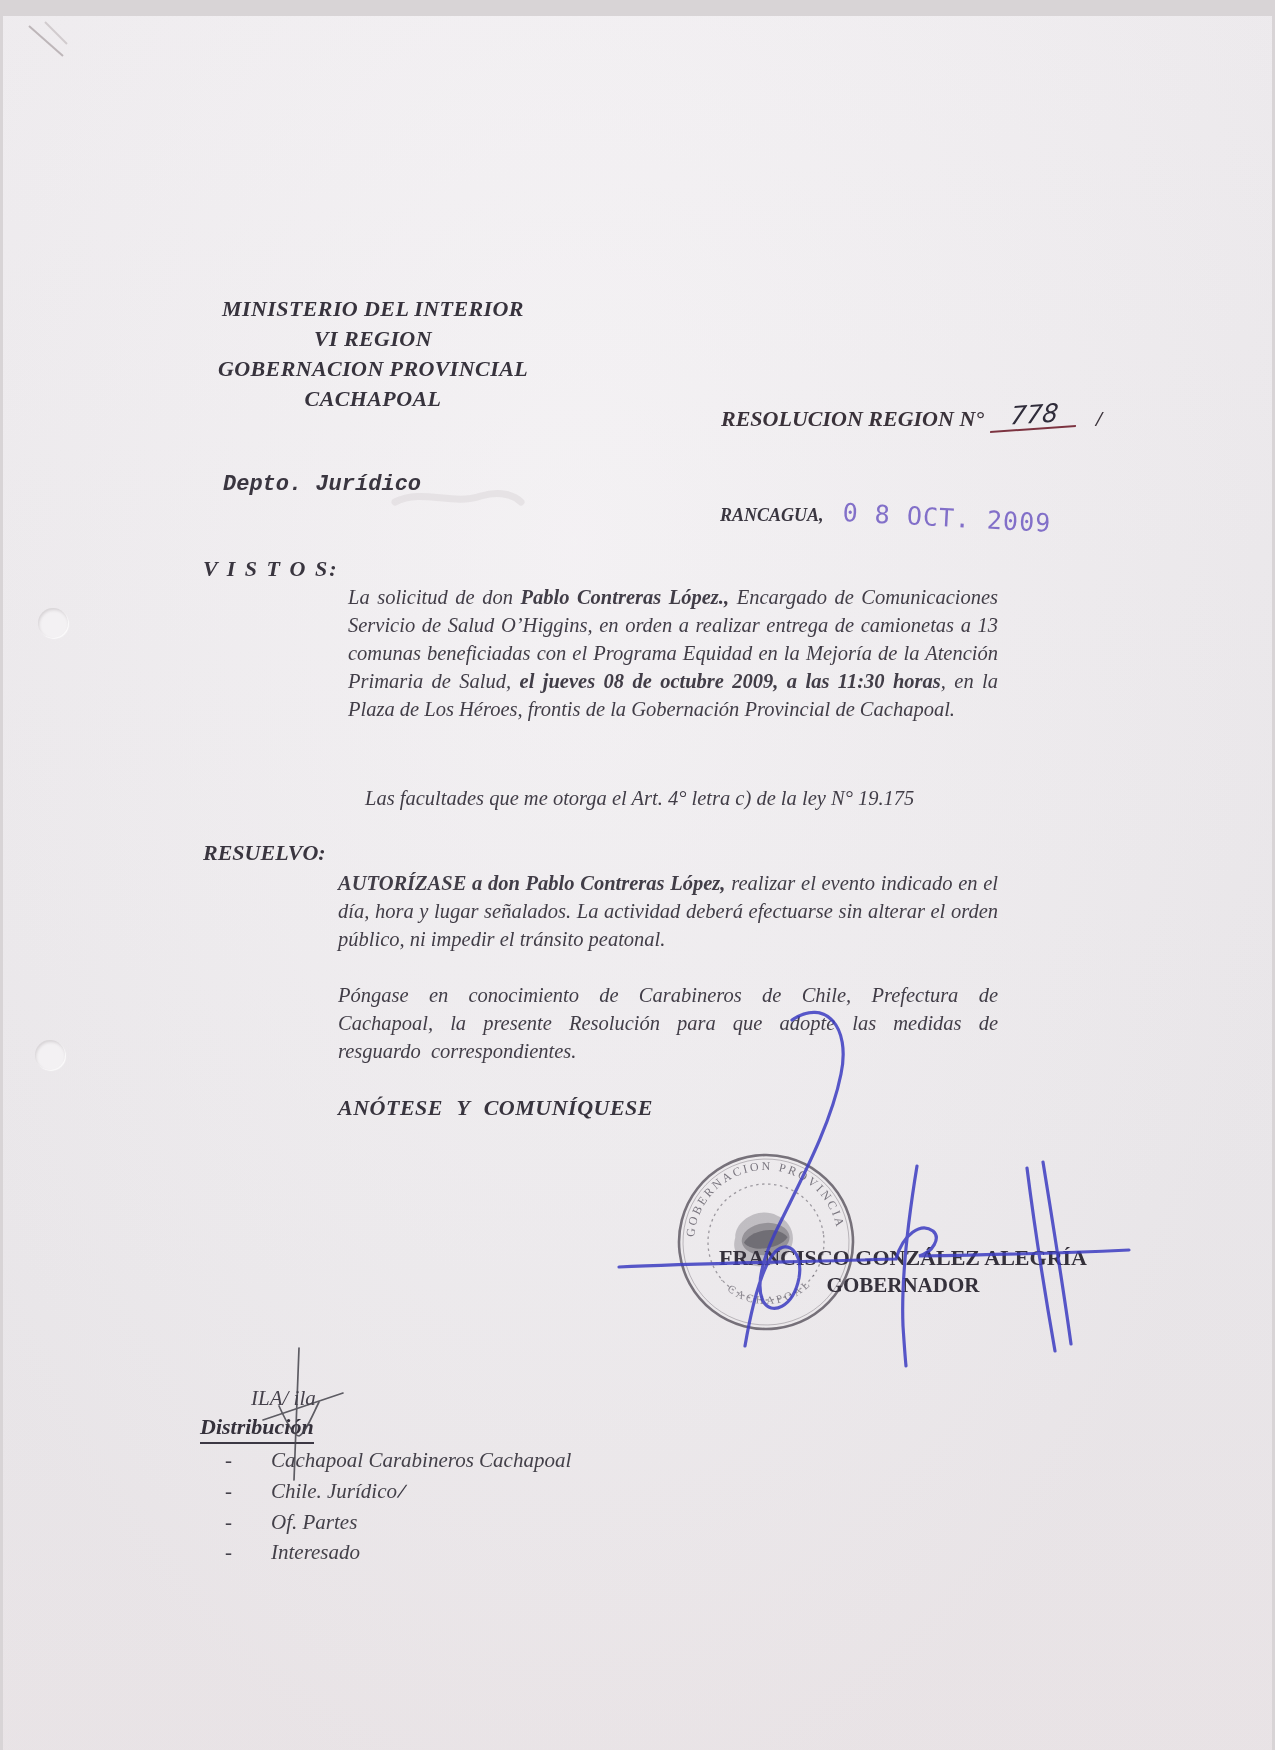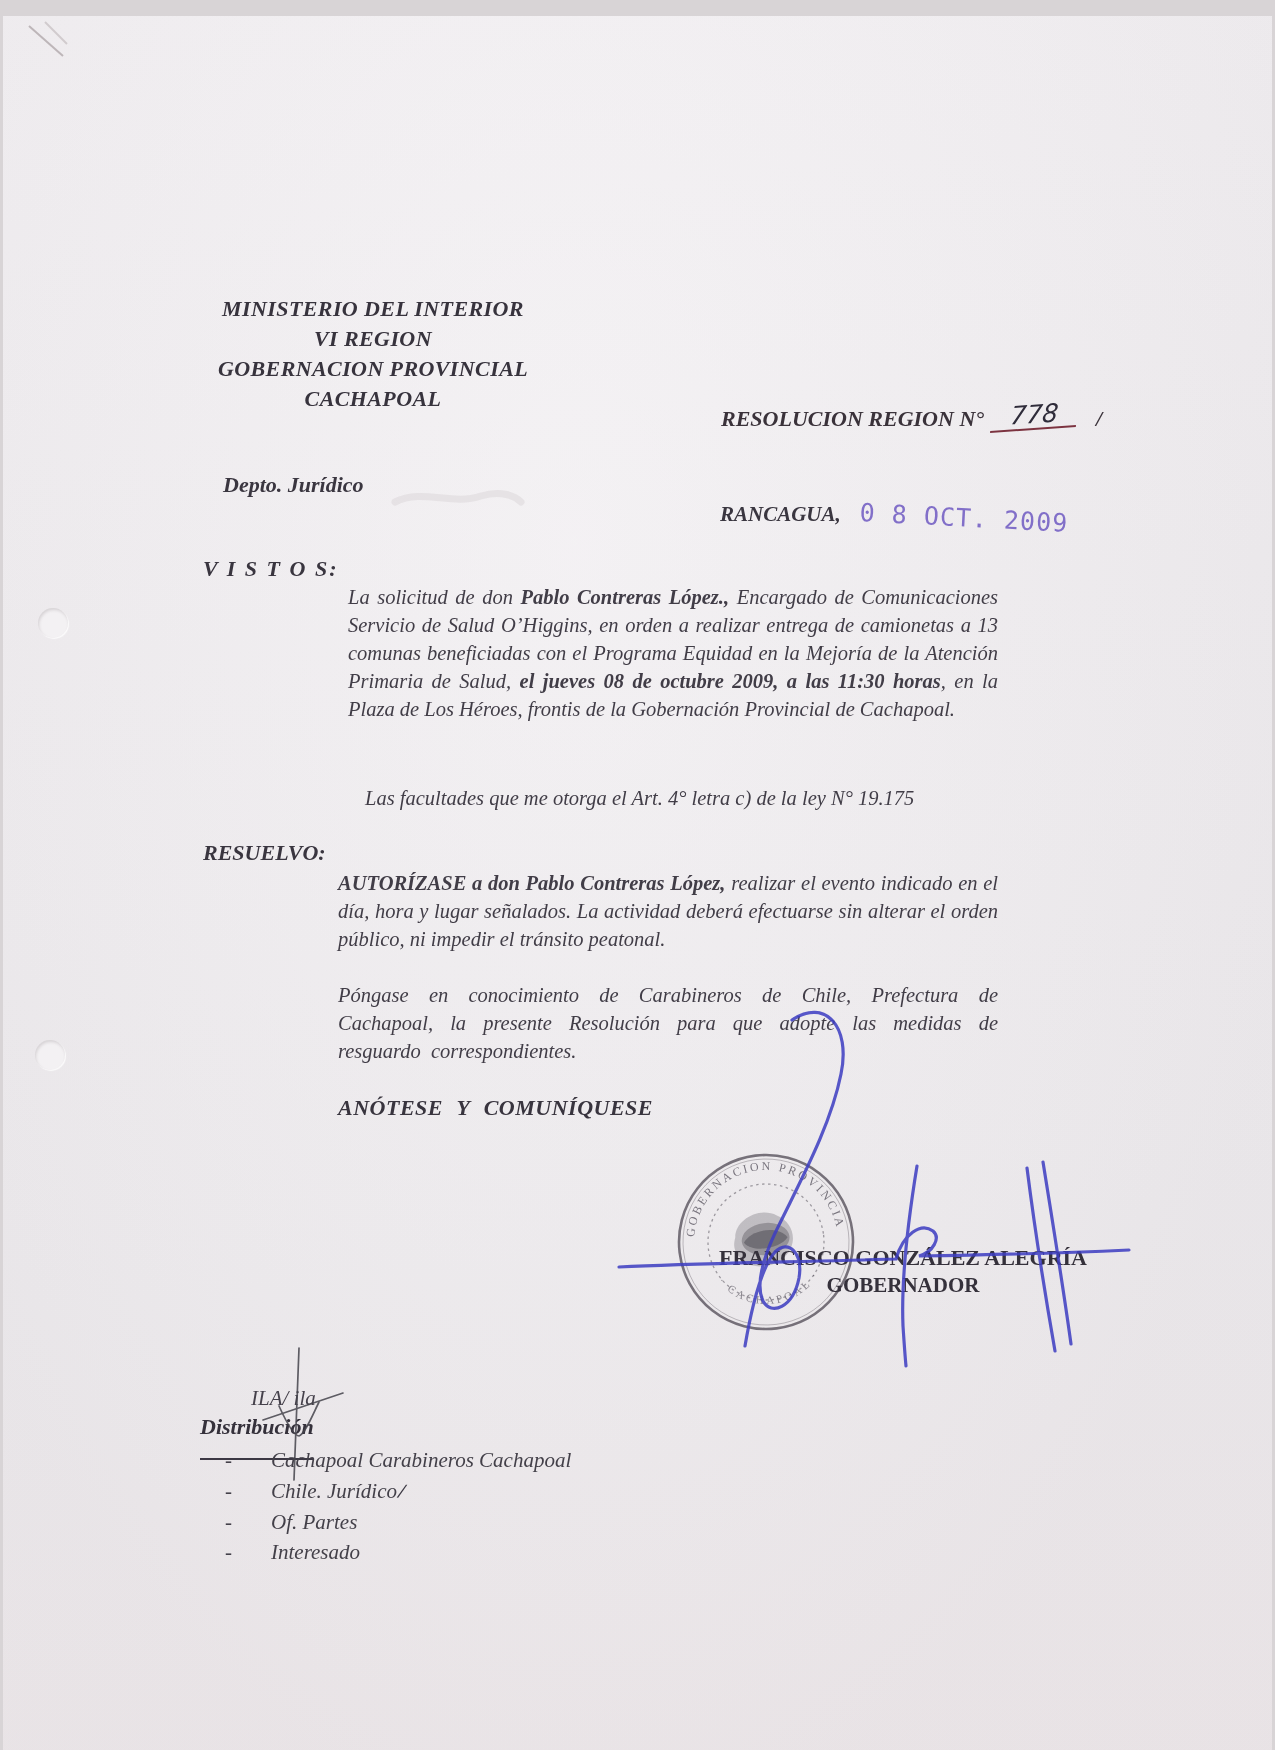--- a/index.html
+++ b/index.html
@@ -18,24 +18,24 @@
   .b{font-weight:bold;}
   
   .letterhead{left:200px;top:278px;width:340px;text-align:center;
     font-style:italic;font-weight:bold;font-size:22px;line-height:30px;letter-spacing:0.4px;color:#37333d;z-index:2;}
   
   .resline{left:718px;top:390px;font-style:italic;font-weight:bold;font-size:22px;color:#3a323a;z-index:2;white-space:nowrap;}
   .resnum{display:inline-block;min-width:86px;text-align:center;border-bottom:2.5px solid #7c3340;
     font-family:"DejaVu Sans", sans-serif;font-weight:normal;font-size:25px;color:#2f2c3a;
     transform:rotate(-4deg) skewX(-10deg);transform-origin:bottom left;margin-left:6px;line-height:22px;padding-bottom:2px;}
   .resslash{margin-left:20px;font-weight:bold;}
-  .dept{left:220px;top:456px;font-style:italic;font-weight:bold;font-size:22px;color:#3a3640;z-index:2;}
+  .dept{left:220px;top:456px;font-style:italic;font-weight:bold;font-size:22px;color:#3a3640;z-index:2;font-family:Liberation Mono, monospace;}
   
   .dateline{left:717px;top:482px;z-index:2;white-space:nowrap;}
-  .city{font-style:italic;font-weight:bold;font-size:21px;color:#3a3640;}
+  .city{font-style:italic;font-weight:bold;font-size:18px;color:#3a3640;}
   .datestamp{display:inline-block;margin-left:14px;font-family:"DejaVu Sans Mono", monospace;
     font-size:25px;letter-spacing:1px;color:#7b68c6;transform:rotate(3deg);transform-origin:left bottom;
     mix-blend-mode:multiply;opacity:0.95;}
   .vistos-h{left:200px;top:540px;font-style:italic;font-weight:bold;font-size:22px;letter-spacing:2px;color:#39353f;z-index:2;}
   .para{font-style:italic;font-size:20.5px;line-height:28px;text-align:justify;color:#413d47;z-index:2;margin:0;}
   .p-vistos1{left:345px;top:567px;width:650px;}
   .p-vistos2{left:362px;top:768px;width:650px;text-align:left;}
   .resuelvo-h{left:200px;top:824px;font-style:italic;font-weight:bold;font-size:22px;color:#39353f;z-index:2;}
   .p-res1{left:335px;top:853px;width:660px;}
   .p-res2{left:335px;top:965px;width:660px;word-spacing:5px;}
@@ -43,21 +43,21 @@
   
   .stamp-wrap{left:667px;top:1130px;width:192px;height:192px;z-index:1;transform:rotate(-7deg);mix-blend-mode:multiply;}
   .sigblock{left:650px;top:1228px;width:500px;text-align:center;z-index:2;font-weight:bold;color:#35313b;}
   .sig-name{font-size:22px;line-height:27px;}
   .sig-role{font-size:21px;line-height:28px;}
   .sig-region{font-size:21px;line-height:28px;}
   .pen-overlay{left:0;top:0;z-index:3;pointer-events:none;}
   
   .initials{left:248px;top:1370px;font-style:italic;font-size:21px;color:#45414b;z-index:2;}
   .dist-h{left:197px;top:1398px;font-style:italic;font-weight:bold;font-size:22px;color:#35313b;
-    border-bottom:2.5px solid #3c3844;padding-bottom:18px;z-index:2;}
+    border-bottom:2.5px solid #3c3844;padding-bottom:2px;z-index:2;}
   .dist-item{font-style:italic;font-size:21px;color:#434049;z-index:2;white-space:nowrap;}
   .dist-dash{display:inline-block;width:46px;}
   .di-0{left:222px;top:1432px;}
   .di-1{left:222px;top:1463px;}
   .di-2{left:222px;top:1494px;}
   .di-3{left:222px;top:1524px;}
   .juridico-mark{display:inline-block;margin-left:2px;transform:rotate(8deg);font-weight:bold;color:#3a3742;}
   
   .hole{position:absolute;width:30px;height:30px;border-radius:50%;
     background:#f3f1f3;box-shadow:inset 1px 2px 3px rgba(90,80,85,0.18), 1px 1px 1px rgba(255,255,255,0.8);z-index:1;}

